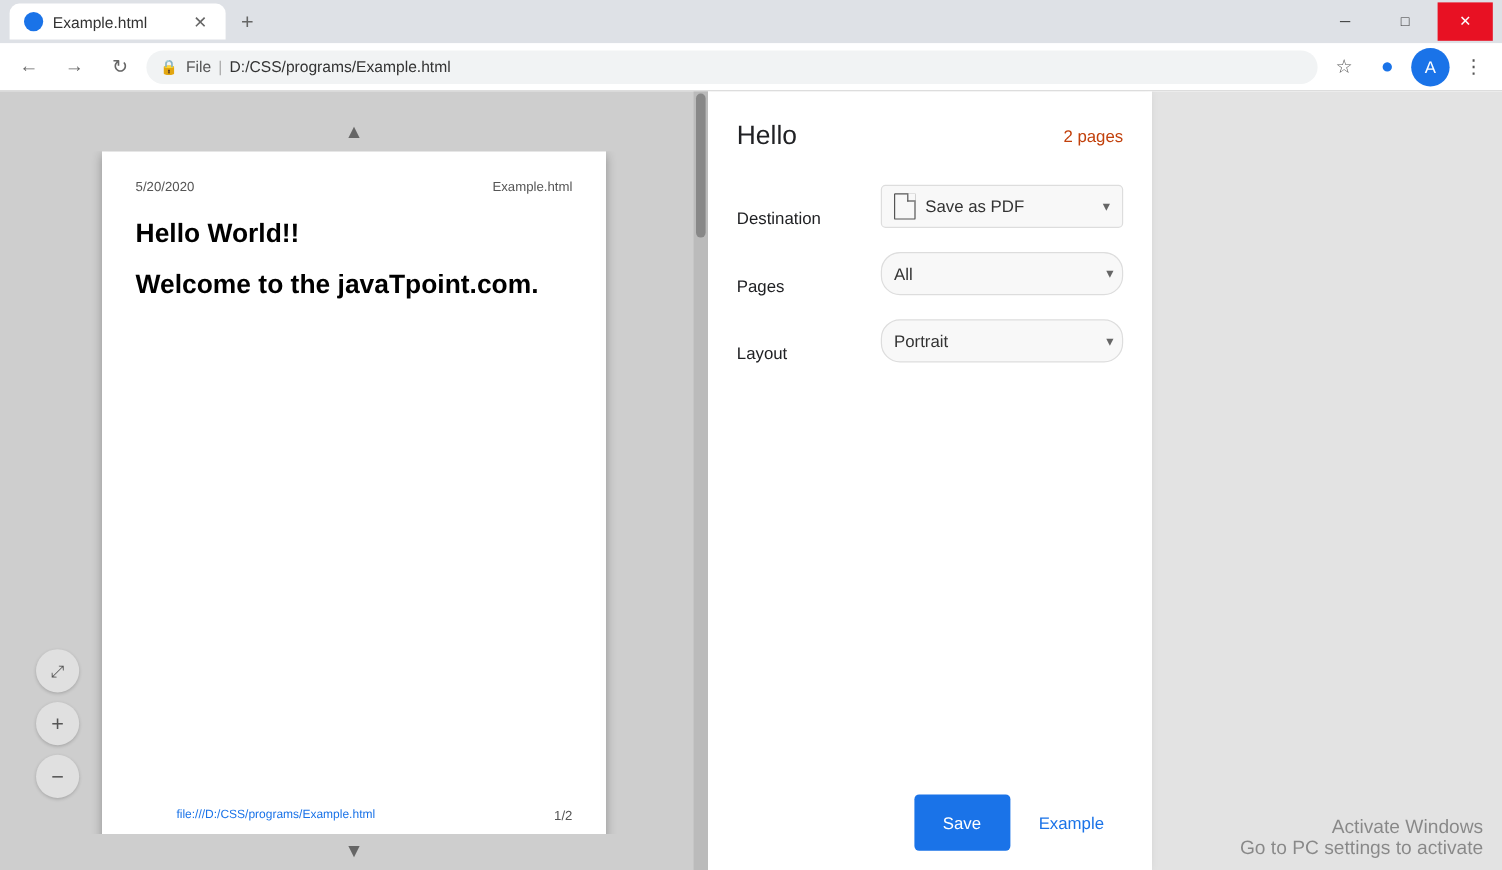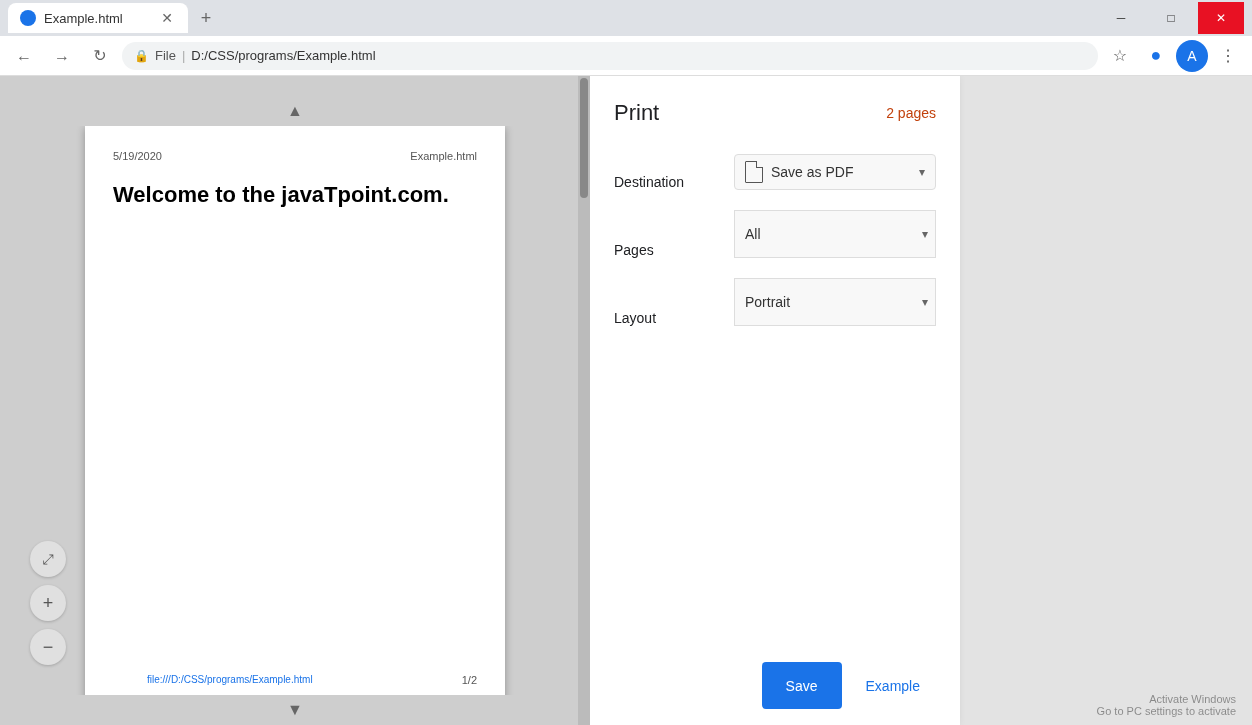--- a/index.html
+++ b/index.html
@@ -300,23 +300,23 @@
       font-size: 14px;
       color: #202124;
       flex-shrink: 0;
     }
     .setting-select-wrapper {
       flex: 1;
       position: relative;
     }
     .setting-select-wrapper select {
       width: 100%;
-      height: 48px;
+      height: 36px;
       border: 1px solid #ddd;
-      border-radius: 0;
+      border-radius: 16px;
       background: #f8f8f8;
       padding: 0 10px;
       font-size: 14px;
       color: #333;
       appearance: none;
       cursor: pointer;
     }
     .select-arrow {
       position: absolute;
       right: 8px;
@@ -377,21 +377,21 @@
       font-size: 14px;
       cursor: pointer;
       height: 36px;
     }
 
     
     .activate-windows {
       position: absolute;
       bottom: 8px;
       right: 16px;
-      font-size: 11px;
+      font-size: 16px;
       color: rgba(0,0,0,0.4);
       text-align: right;
     }
 
     
     .doc-icon {
       display: inline-flex;
       flex-direction: column;
       width: 18px;
       height: 22px;
@@ -459,23 +459,24 @@
     <button class="print-btn">Print this page</button>
 
     
     <div class="print-overlay">
 
       <div class="print-preview">
         <div class="scroll-arrow">▲</div>
         <div class="preview-scroll">
           <div class="page-preview">
             <div class="page-header">
-              <span>5/19/2020</span>
+              <span>5/20/2020</span>
               <span>Example.html</span>
             </div>
+            <div class="page-content-h1">Hello World!!</div>
             <div class="page-content-h2">Welcome to the javaTpoint.com.</div>
             <div class="page-footer">
               <span style="font-size:10px;color:#1a73e8;margin-left:34px;">file:///D:/CSS/programs/Example.html</span>
               <span>1/2</span>
             </div>
           </div>
         </div>
 
         <div class="preview-scrollbar">
           <div class="scrollbar-thumb"></div>
@@ -484,21 +485,21 @@
 
         <div class="zoom-controls">
           <div class="zoom-btn" style="font-size:14px;">⤢</div>
           <div class="zoom-btn">+</div>
           <div class="zoom-btn">−</div>
         </div>
       </div>
 
       <div class="print-settings">
         <div class="print-header">
-          <span class="print-title">Print</span>
+          <span class="print-title">Hello</span>
           <span class="print-pages">2 pages</span>
         </div>
 
         <div class="setting-row">
           <span class="setting-label">Destination</span>
           <div class="setting-select-wrapper">
             <div class="destination-select">
               <span class="doc-icon"></span>
               <span>Save as PDF</span>
               <span style="flex:1;"></span>

